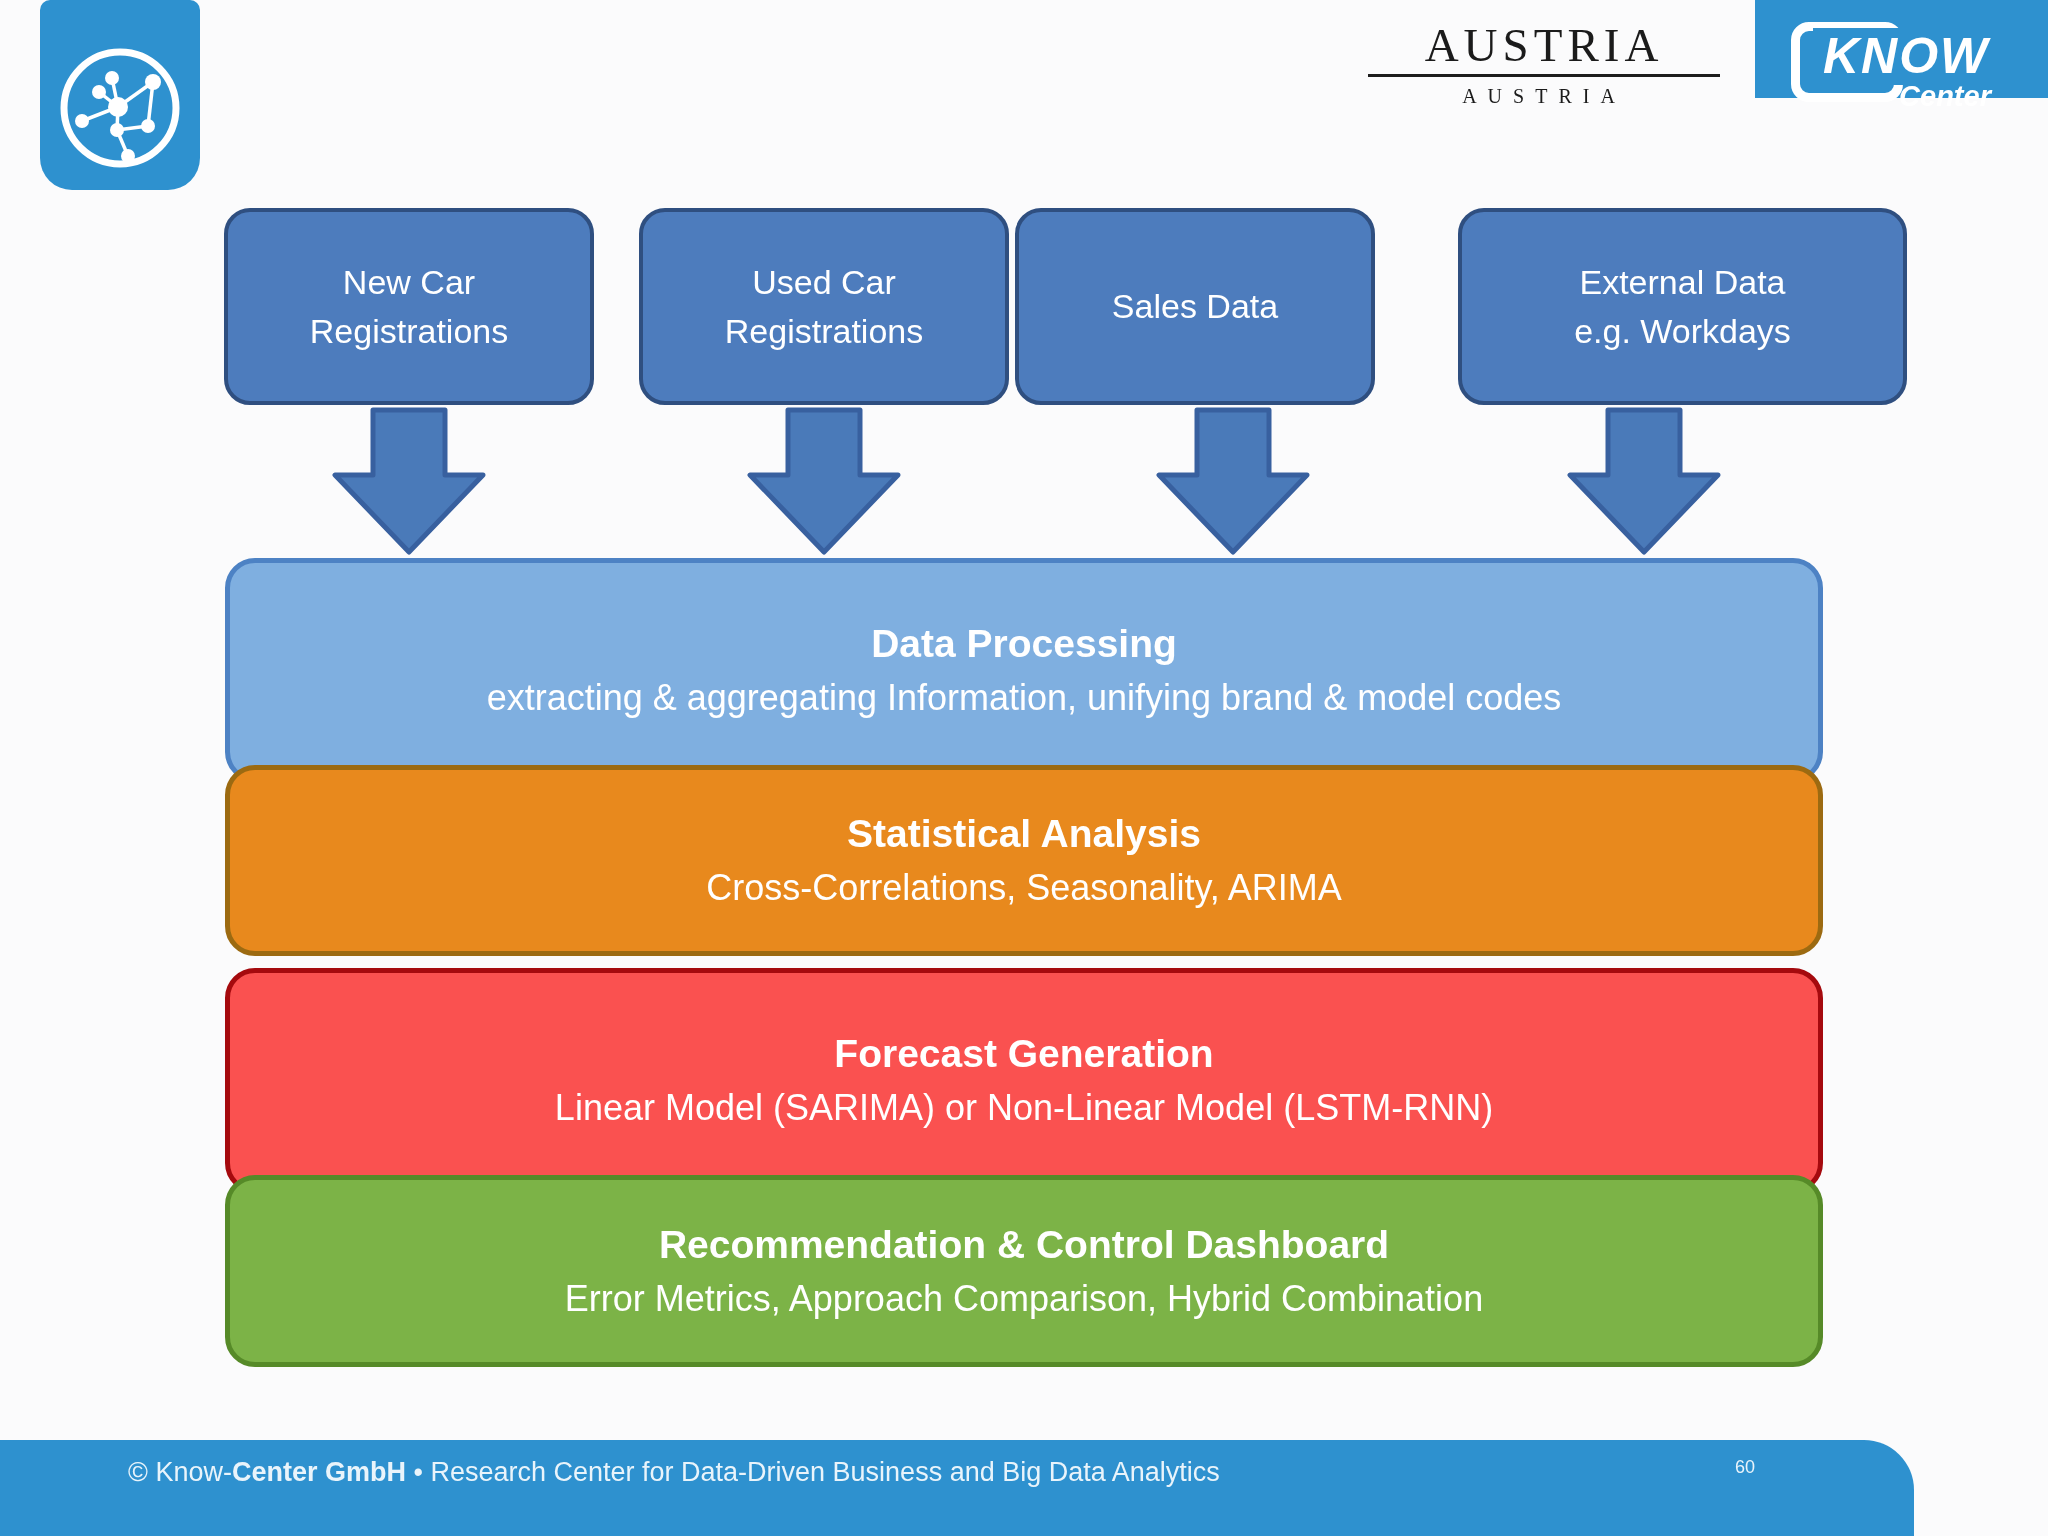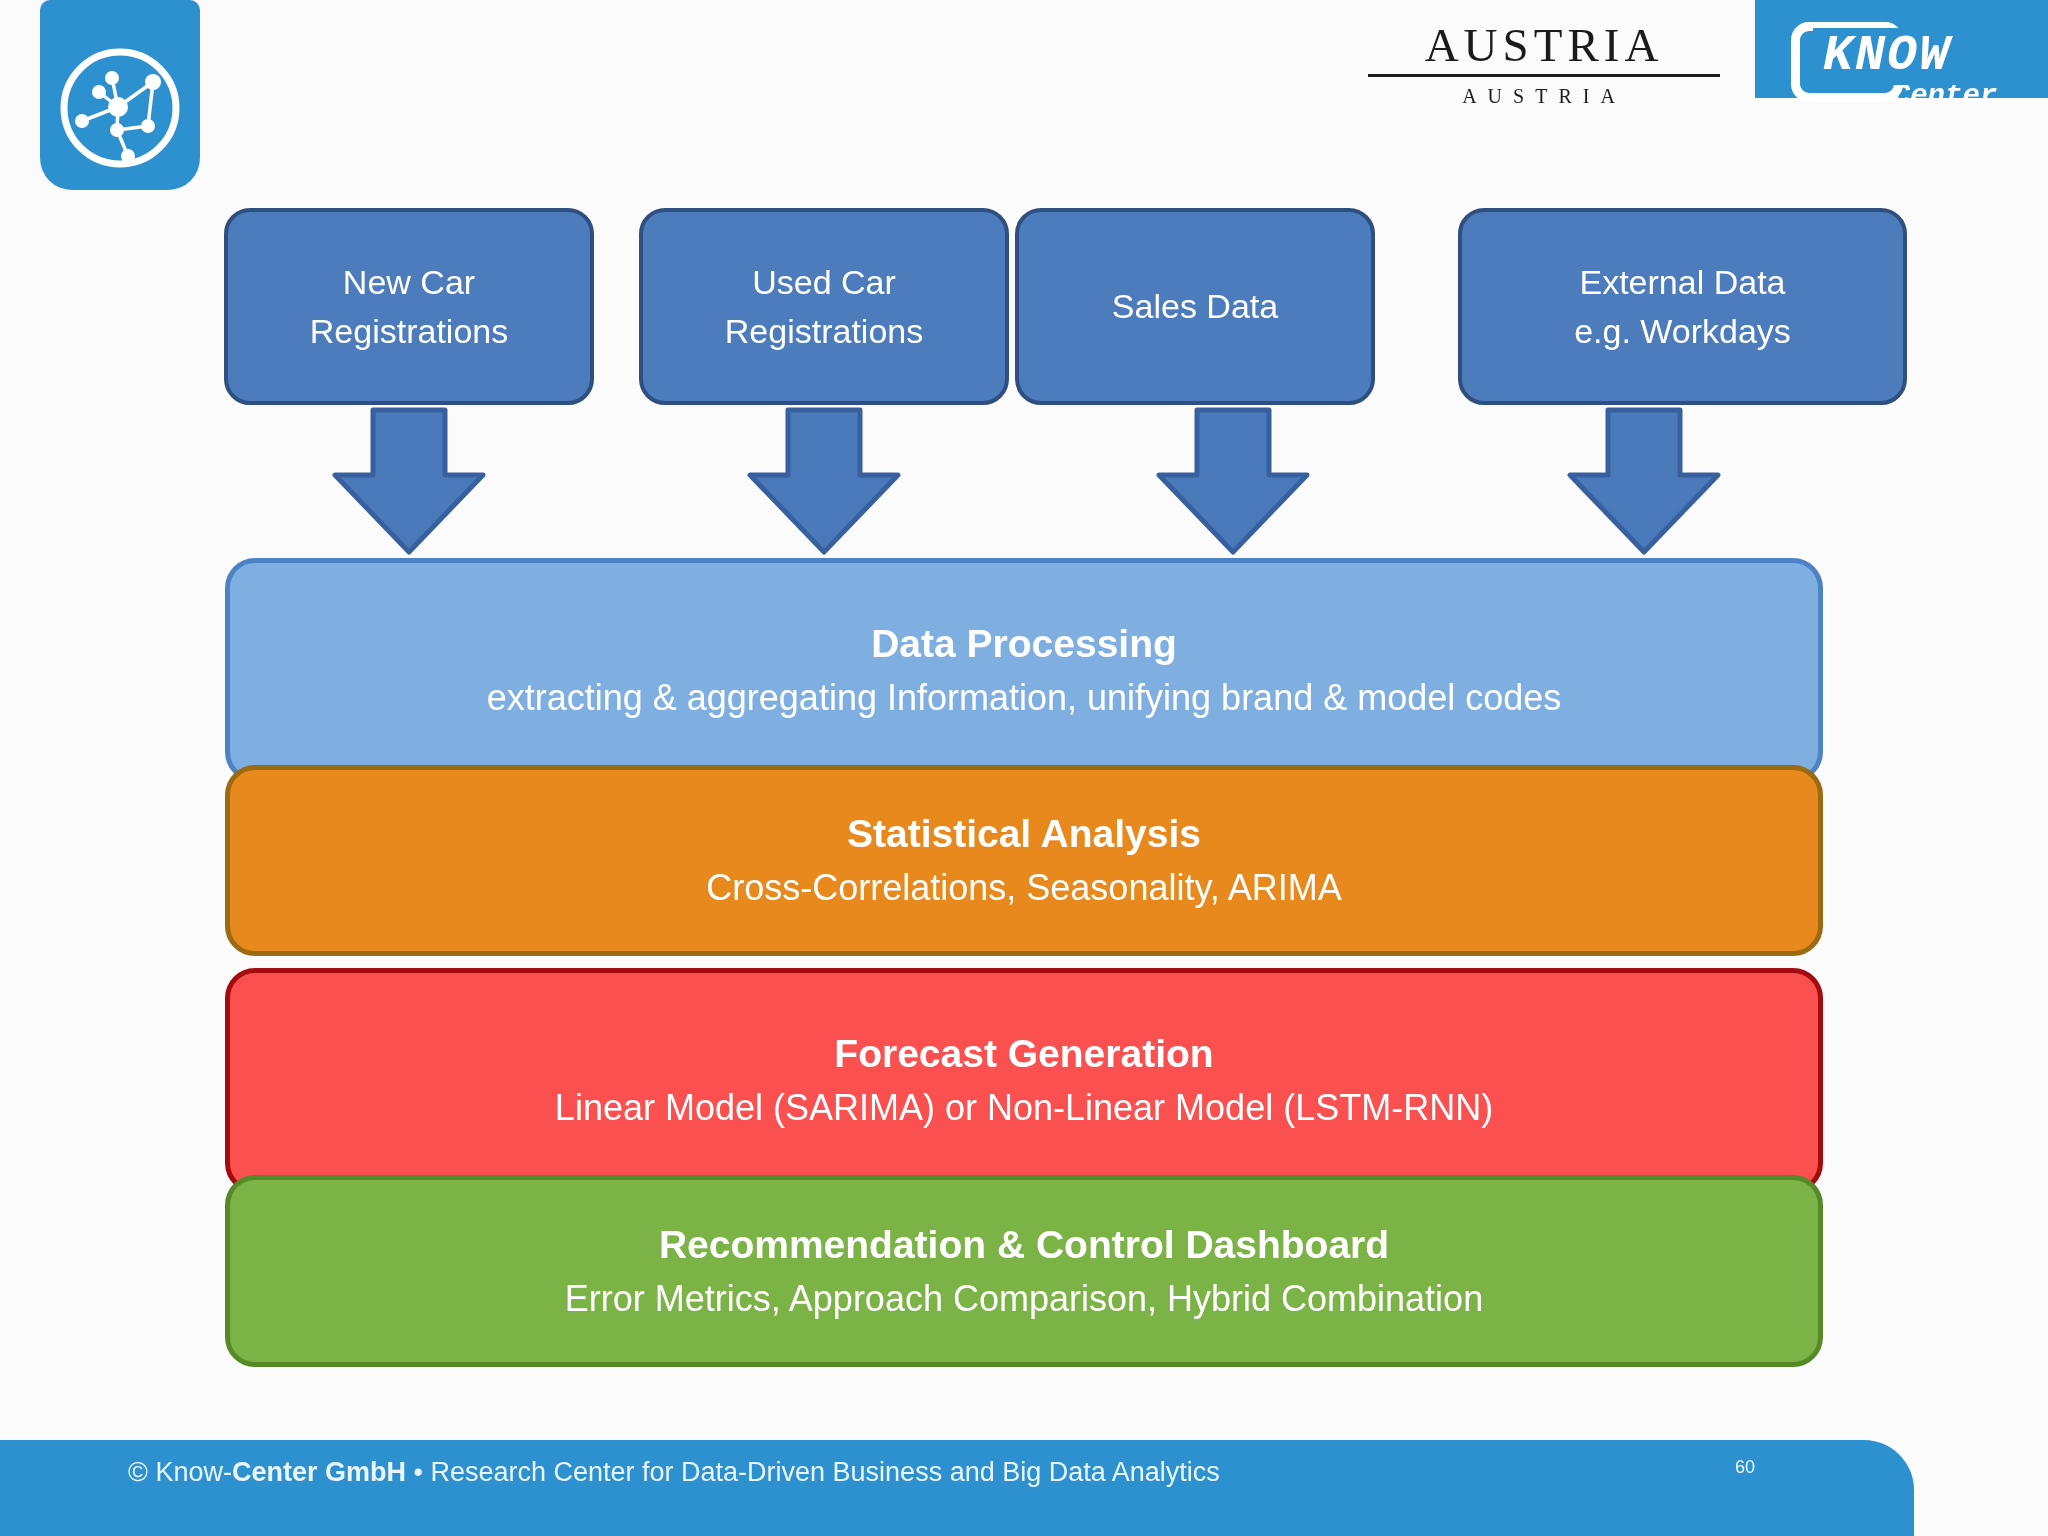--- a/index.html
+++ b/index.html
@@ -23,21 +23,21 @@
     font-family:"Liberation Serif", serif; font-size:47px; line-height:1;
     letter-spacing:5px; text-align:center; white-space:nowrap;
   }
   .porsche-rule { height:3px; background:#1d1d1d; margin-top:5px; }
   .porsche-sub {
     font-family:"Liberation Serif", serif; font-size:20px; letter-spacing:11px;
     text-align:center; margin-top:8px; white-space:nowrap;
   }
 
   
-  .know { position:absolute; left:1755px; top:0; width:293px; height:98px;font-family:Liberation Mono, monospace; }
+  .know { position:absolute; left:1755px; top:0; width:293px; height:98px; }
   .know-bracket {
     position:absolute; left:36px; top:22px; width:112px; height:80px;
     border:9px solid #ffffff; border-radius:18px; box-sizing:border-box;
   }
   .know-word {
     position:absolute; left:58px; top:28px; z-index:2;
     font-size:50px; font-style:italic; font-weight:800; letter-spacing:2px;
     color:#ffffff; padding:2px 10px; line-height:1.05; white-space:nowrap;
   }
   .know-sub {

